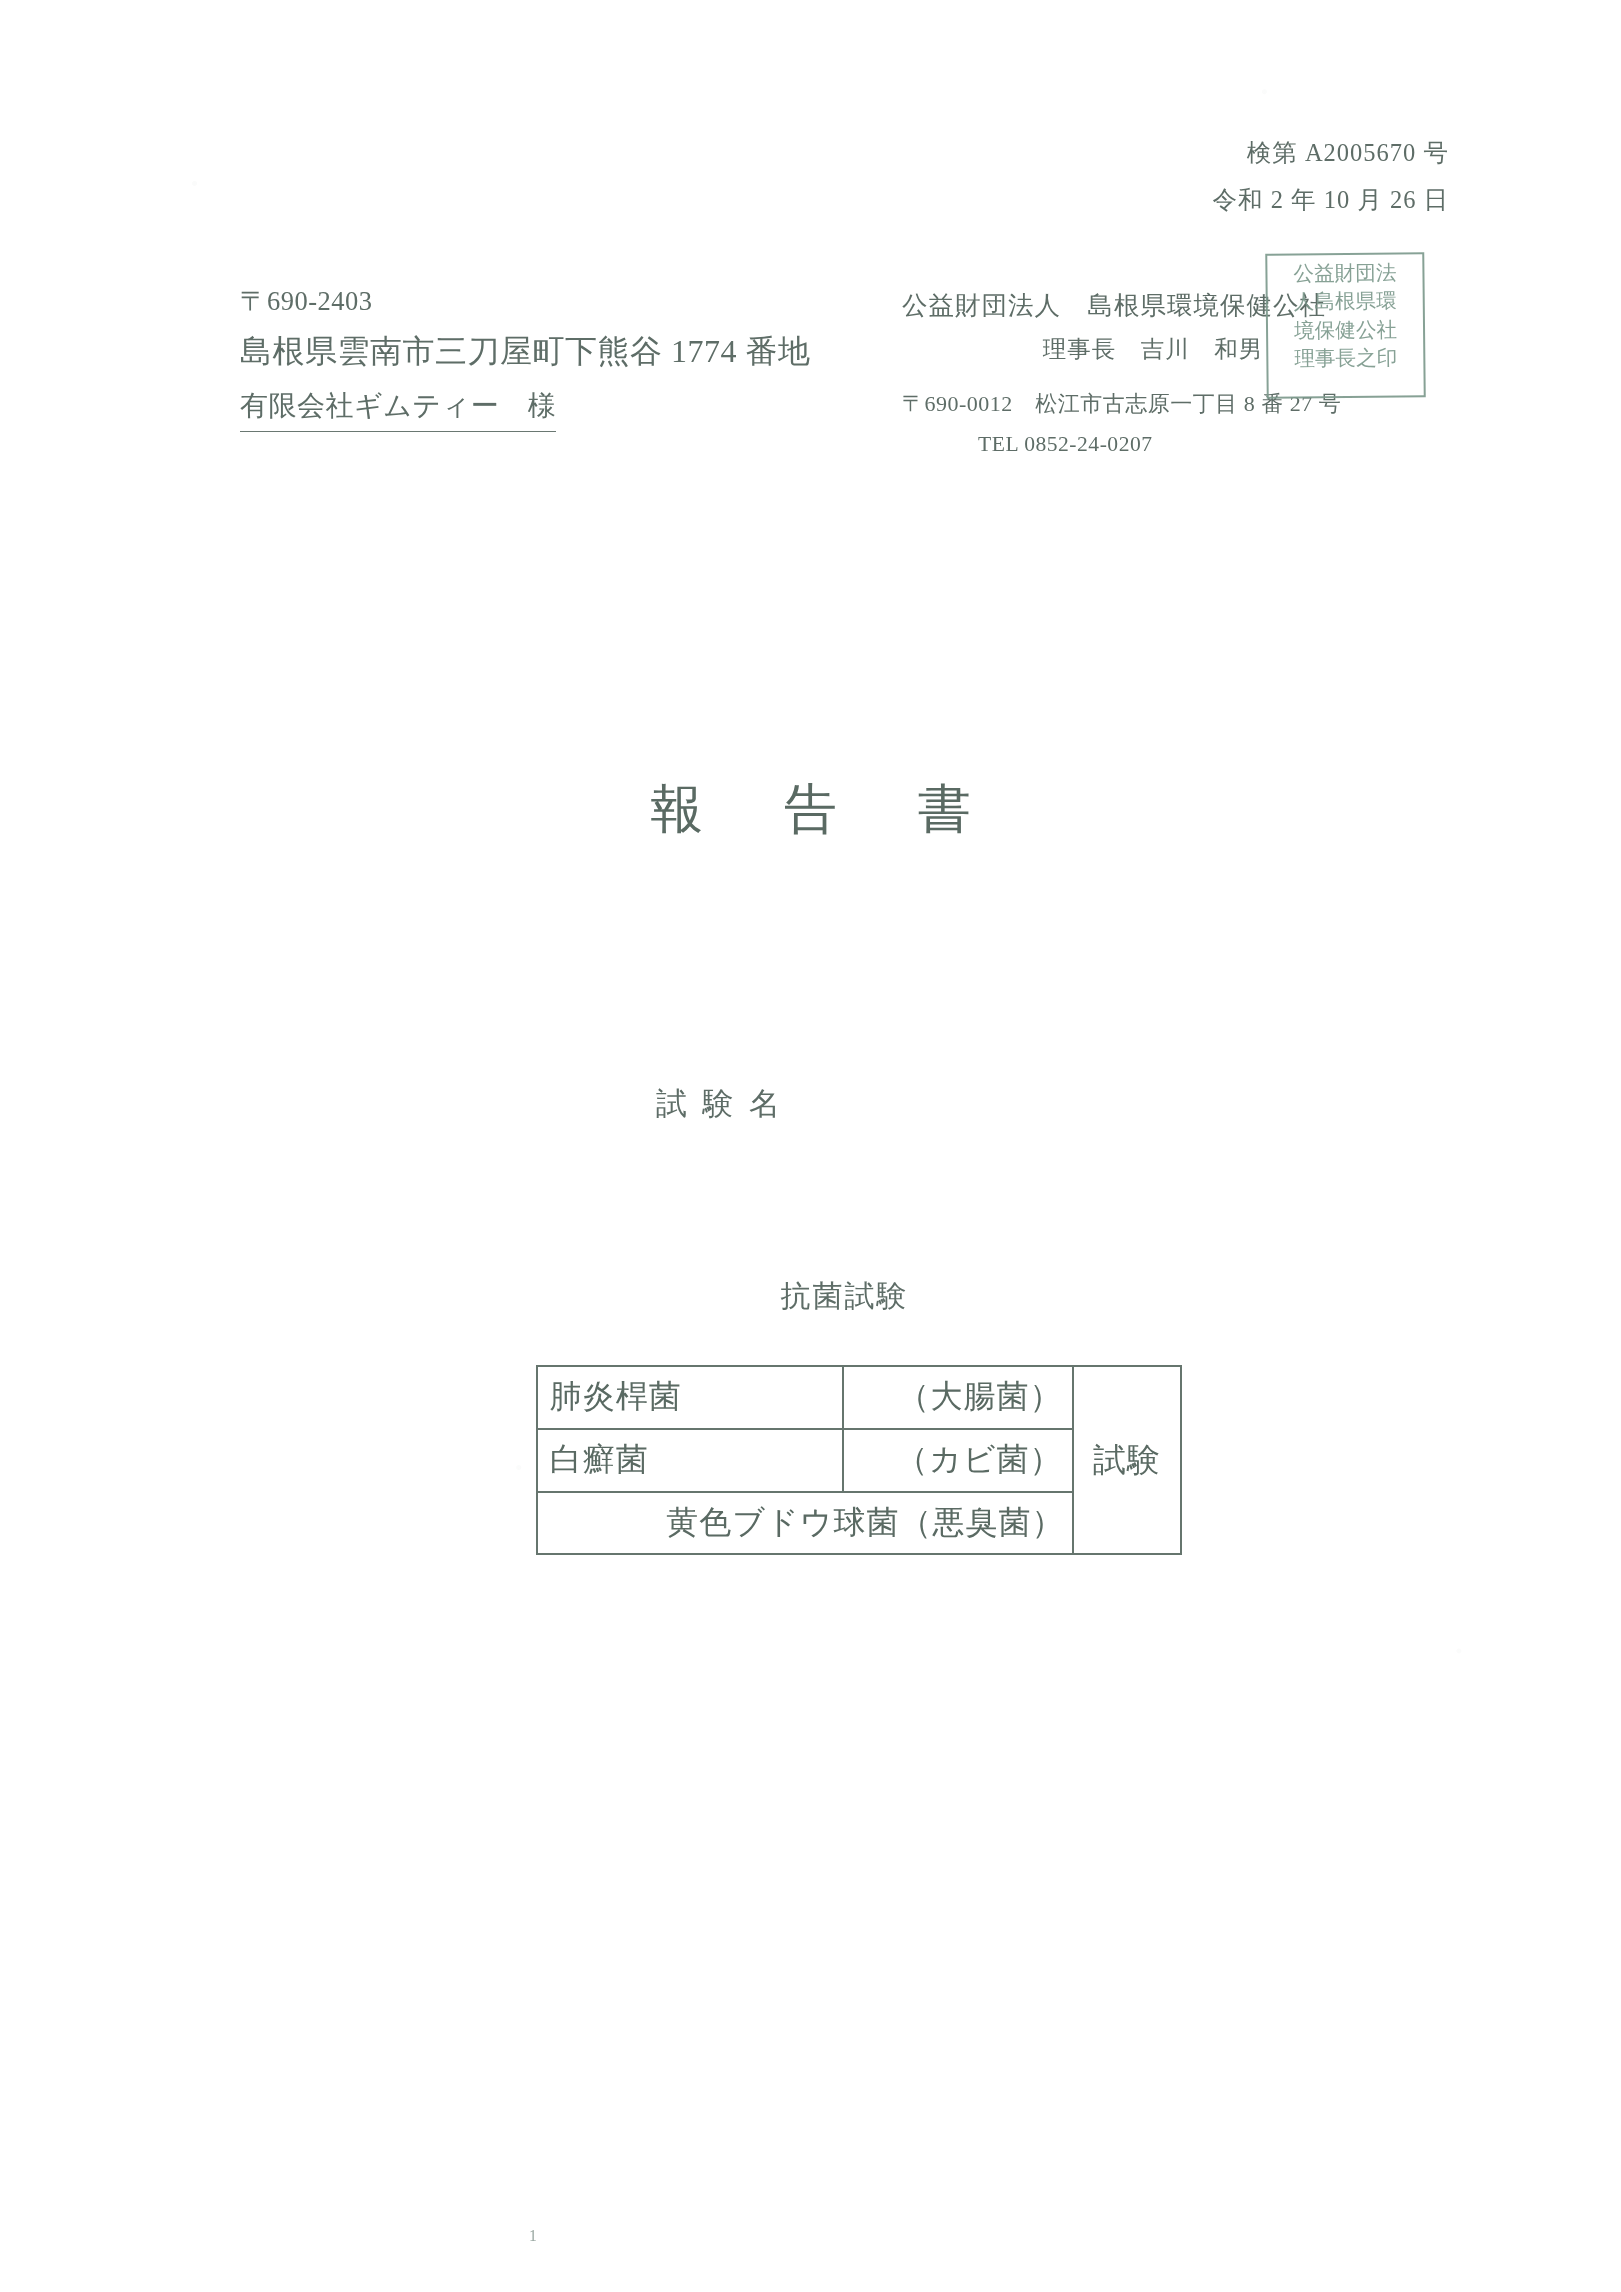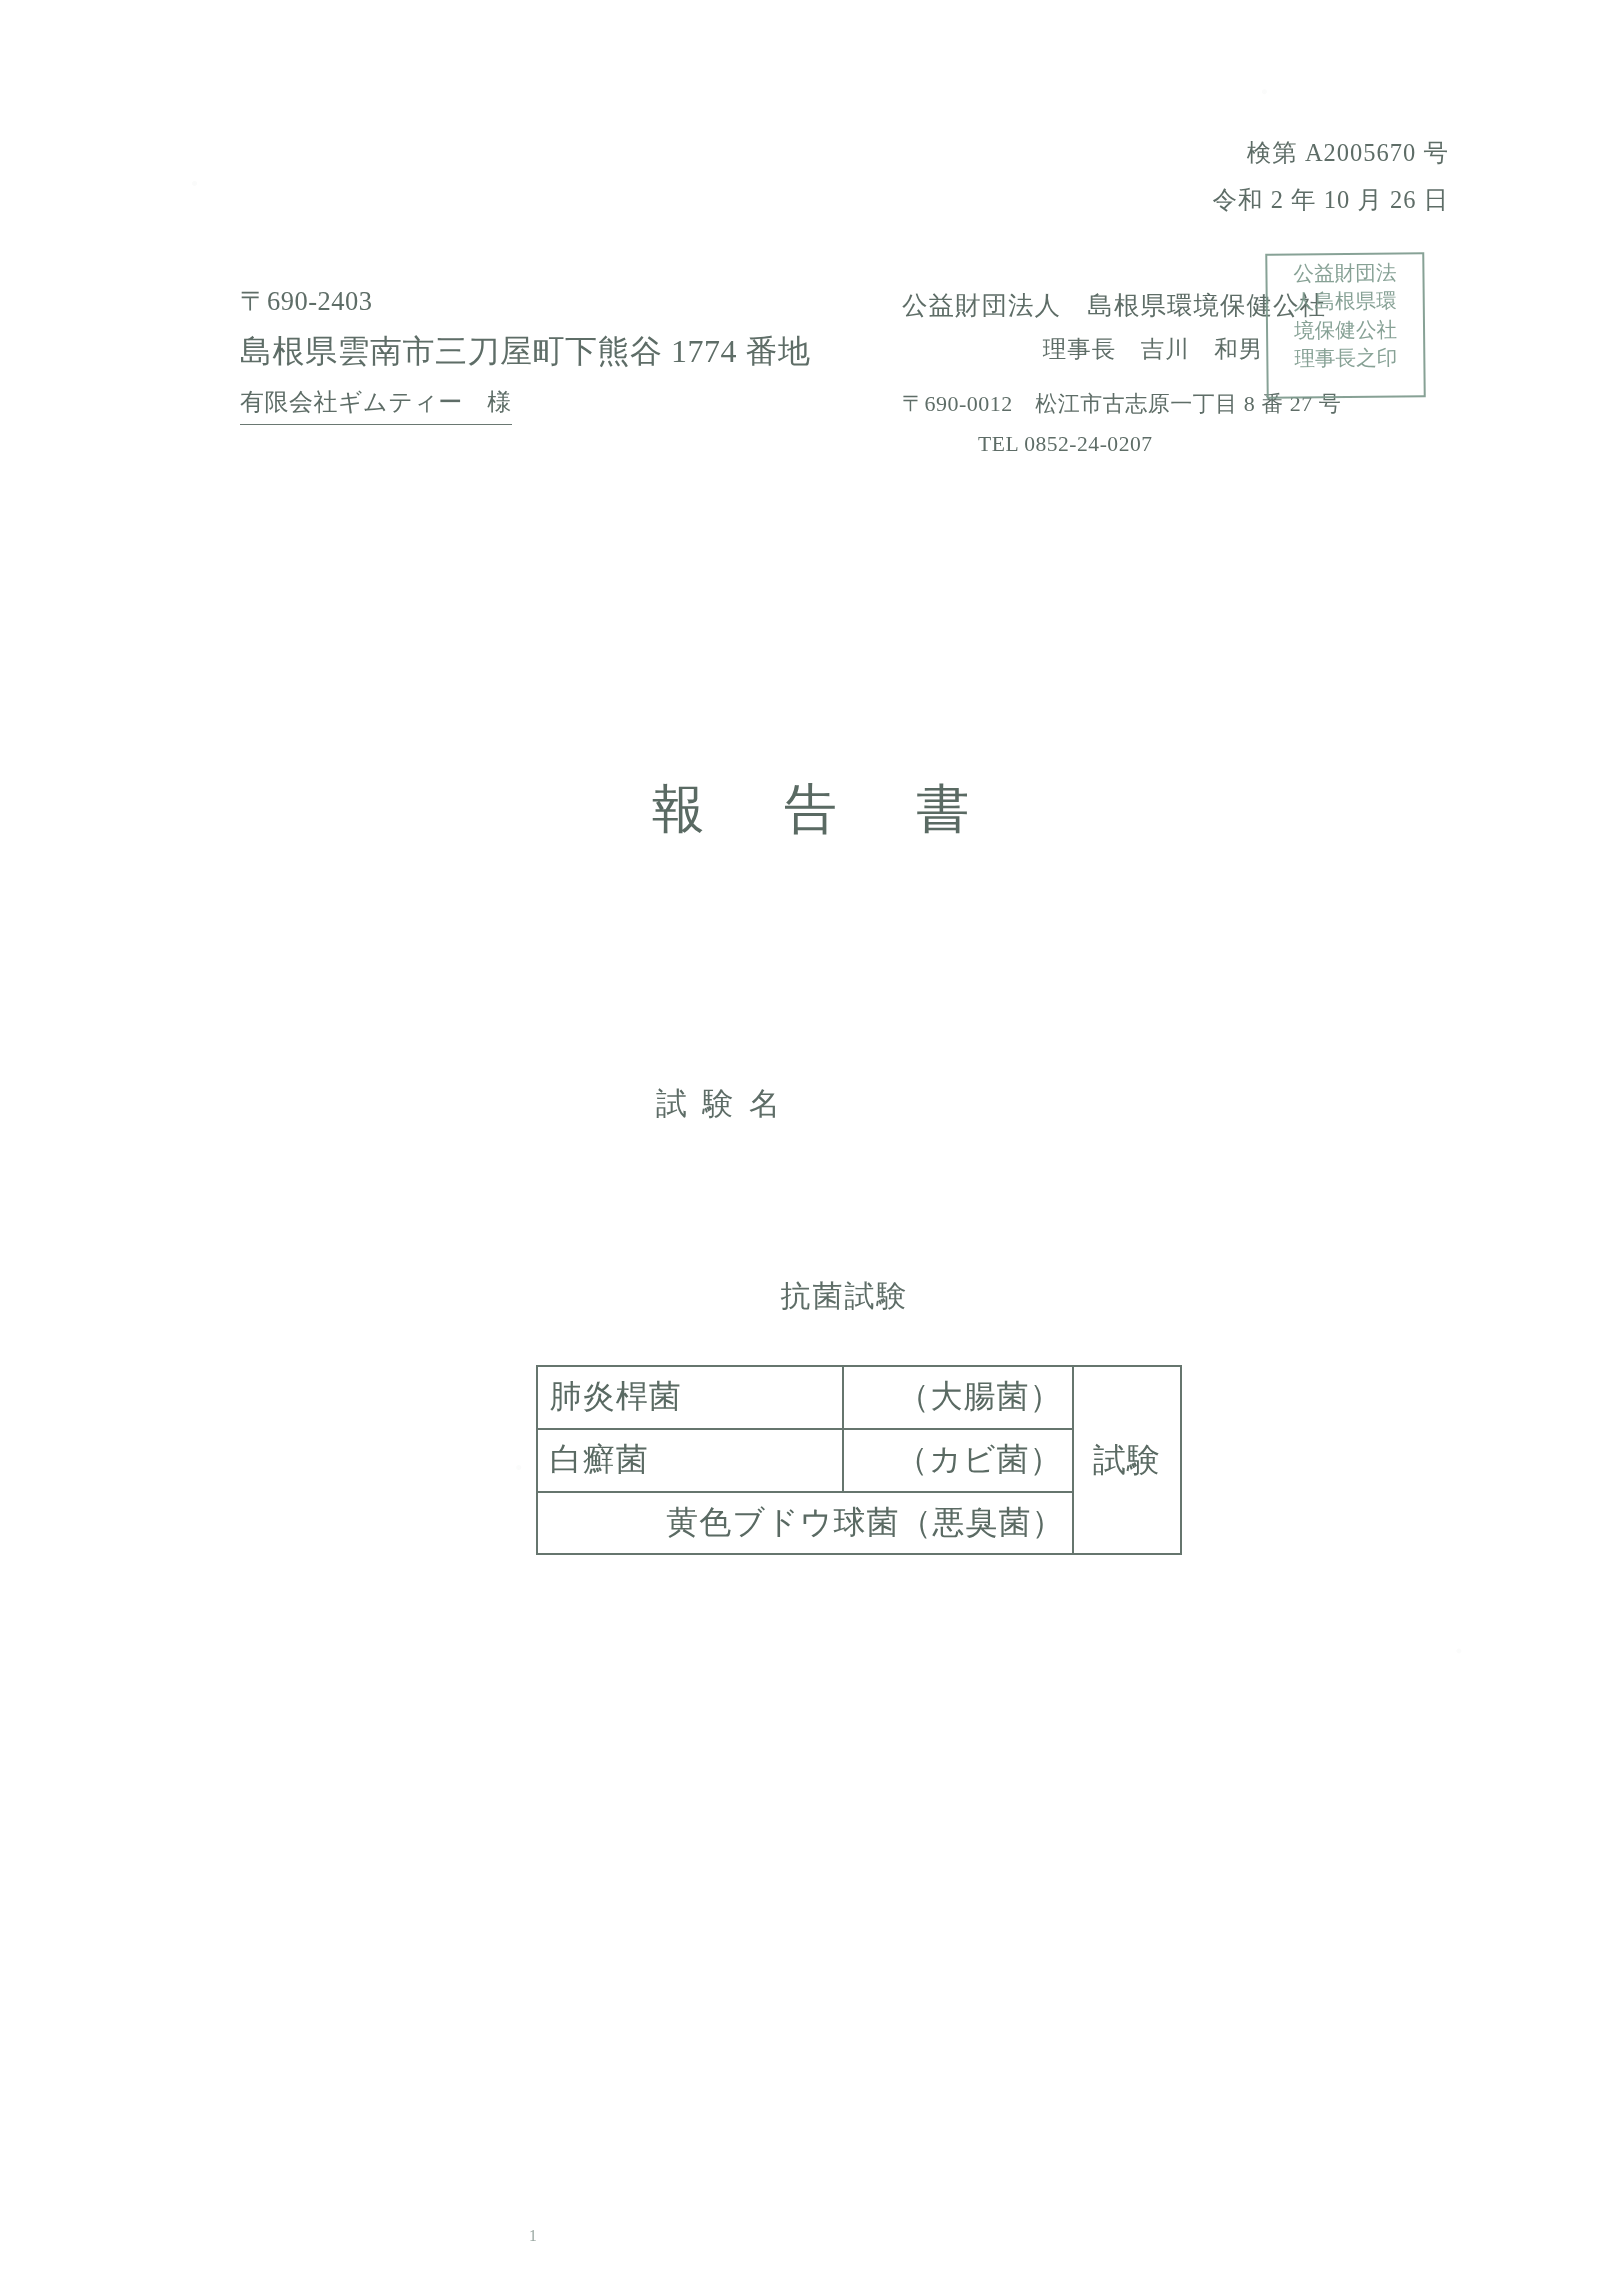--- a/index.html
+++ b/index.html
@@ -54,21 +54,21 @@
     letter-spacing: 0.5px;
     color: #5e6d67;
   }
   .addr-block .addr {
     font-size: 32px;
     letter-spacing: 0.5px;
     color: #5e6d67;
     margin-top: 4.9px;
   }
   .addr-block .company {
-    font-size: 24px;
+    font-size: 28px;
     letter-spacing: 0.5px;
     color: #5e6d67;
     margin-top: 7.8px;
     display: inline-block;
     border-bottom: 1.5px solid #6a7872;
     padding-bottom: 2.9px;
   }
 
   .issuer-block {
     position: absolute;
@@ -127,21 +127,21 @@
   .doc-title {
     position: absolute;
     left: 0;
     top: 774px;
     width: 1621px;
     text-align: center;
     font-size: 53px;
     letter-spacing: 33px;
     text-indent: 33px;
     color: #5a6a63;
-    font-family: Liberation Serif, serif;
+    font-family: Liberation Sans, sans-serif;
   }
 
   .test-label {
     position: absolute;
     left: 0;
     top: 1083px;
     width: 1440px;
     text-align: center;
     font-size: 31px;
     letter-spacing: 3.9px;

